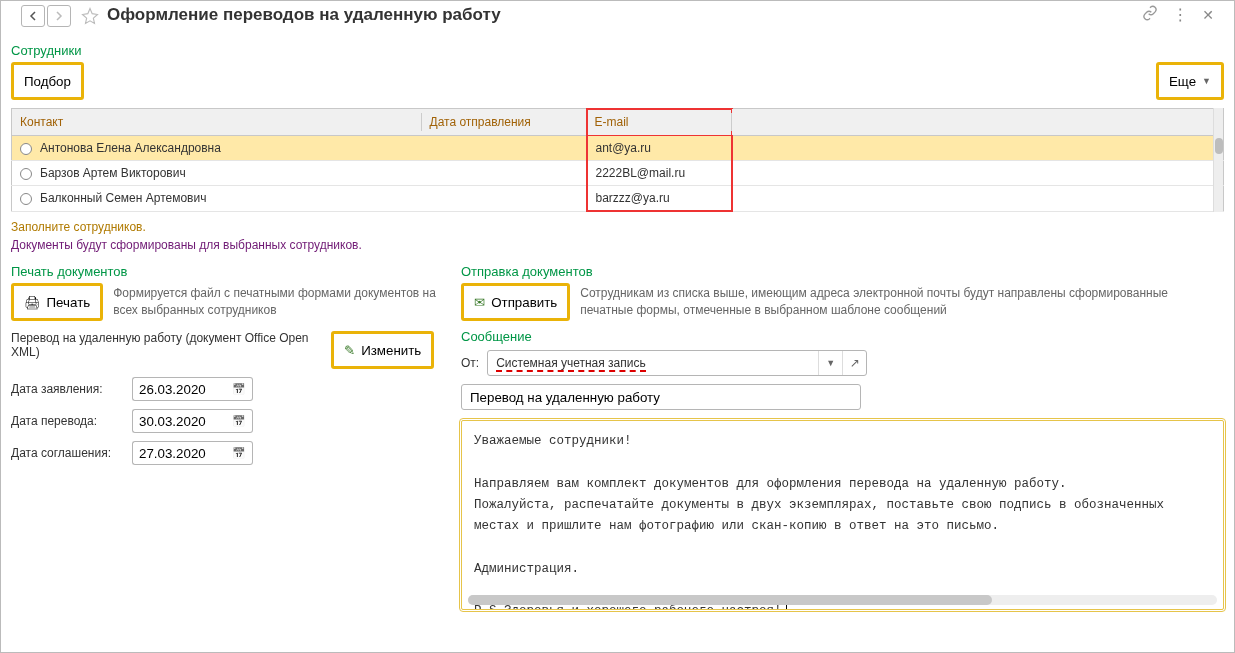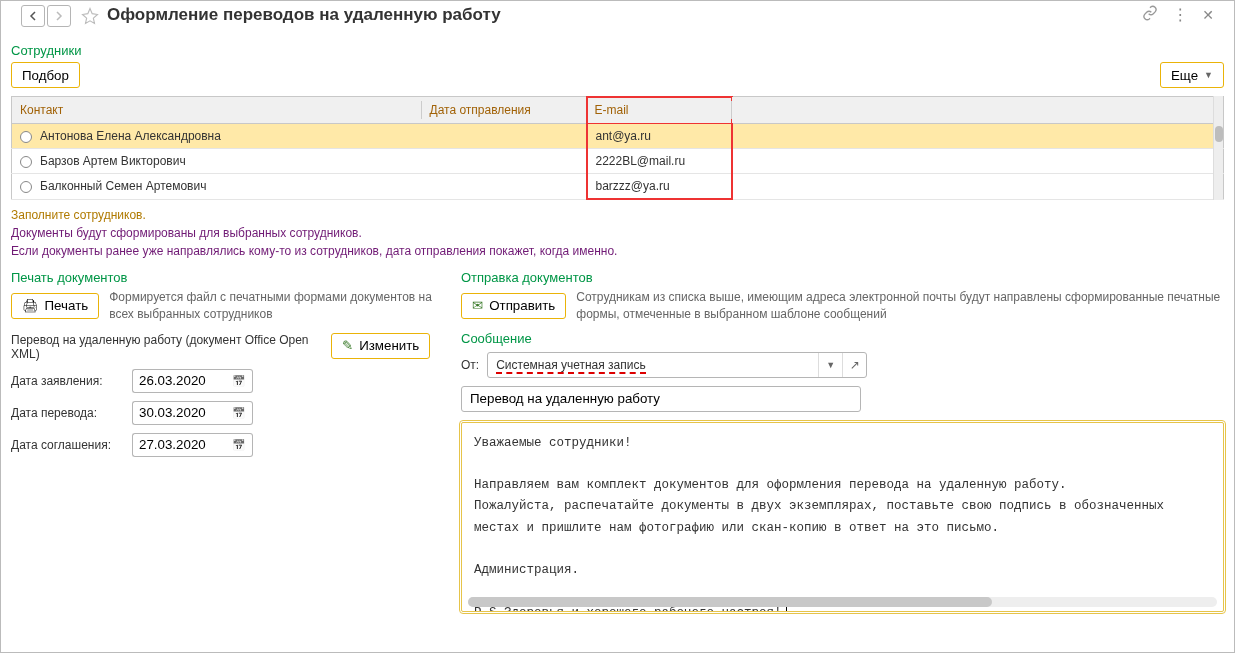--- a/index.html
+++ b/index.html
@@ -6,21 +6,21 @@
   body { margin:0; font-family: Arial, sans-serif; font-size:12px; color:#333; background:#fff; border:1px solid #bbb; width:1235px; height:653px; overflow:hidden; }
   .titlebar { display:flex; align-items:flex-start; padding:4px 20px; height:32px; }
   .nav-btn { width:24px; height:22px; border:1px solid #b5b5b5; background:#fff; border-radius:3px; margin-right:2px; display:flex; align-items:center; justify-content:center; cursor:pointer; }
   .nav-btn.disabled { color:#bbb; }
   .star { width:22px; height:22px; margin-left:6px; margin-right:6px; display:flex; align-items:center; justify-content:center; color:#bbb; }
   .title { font-size:17px; font-weight:bold; flex:1; }
   .title-right { display:flex; align-items:center; gap:14px; color:#888; }
   .title-right span { cursor:pointer; }
   .content { padding:6px 10px; }
   .green-h { color:#009646; font-size:13px; margin:4px 0; }
-  .btn { display:inline-flex; align-items:center; gap:6px; background:#fff; border:1px solid #eab308; border-radius:3px; padding:4px 10px; height:26px; cursor:pointer; }
+  .btn { display:inline-flex; align-items:center; gap:6px; background:#fff; border:3px solid #eab308; border-radius:3px; padding:16px 10px; height:26px; cursor:pointer; }
   .row { display:flex; align-items:flex-start; justify-content:space-between; }
   .more-btn { float:right; }
   .table { border:1px solid #c8c8c8; margin-top:8px; width:100%; border-collapse:collapse; }
   .table th { background:#f0f0f0; text-align:left; font-weight:normal; padding:6px 8px; border-bottom:1px solid #c8c8c8; color:#a16207; position:relative; }
   .table th:not(:last-child)::after { content:""; position:absolute; right:0; top:4px; bottom:4px; width:1px; background:#ccc; }
   .table td { padding:5px 8px; border-bottom:1px solid #e5e5e5; }
   .table tr.sel td { background:#ffe9a8; }
   .radio { display:inline-block; width:12px; height:12px; border:1px solid #888; border-radius:50%; vertical-align:middle; margin-right:8px; background:#fff; }
   .col-contact { width:410px; }
   .col-date { width:165px; }
@@ -137,21 +137,20 @@
         </tr>
       </tbody>
     </table>
     <div class="scroll-stub"></div>
     <div class="scroll-thumb"></div>
   </div>
 
   <div class="hint">
     <div>Заполните сотрудников.</div>
     <div class="l2">Документы будут сформированы для выбранных сотрудников.</div>
-    <div class="l3">Если документы ранее уже направлялись кому-то из сотрудников, дата отправления покажет, когда именно.</div>
   </div>
 
   <div class="cols">
     <div class="left">
       <div class="green-h">Печать документов</div>
       <div class="inline">
         <button class="btn">
             <span class="icon-print"></span>
             <span>Печать</span>
           </button>

